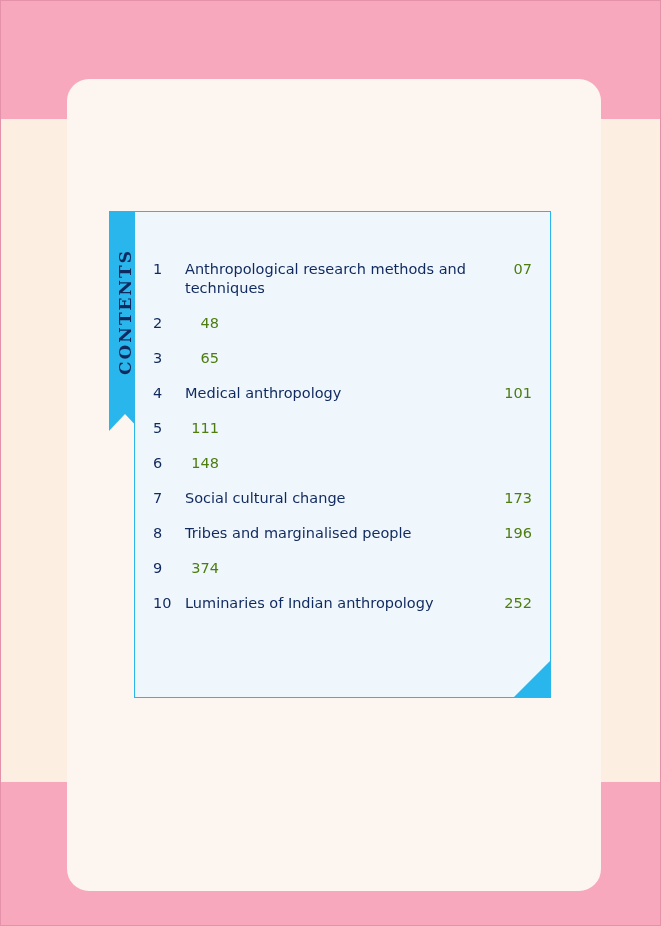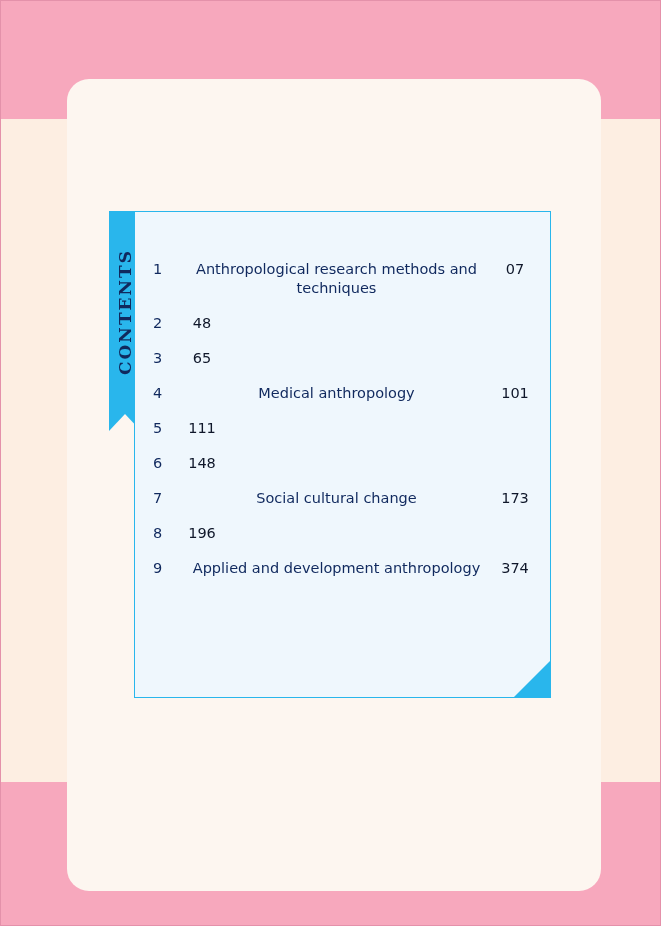--- a/index.html
+++ b/index.html
@@ -117,26 +117,25 @@
     color: #10295e;
     font-size: 14.5px;
     line-height: 19px;
   }
   .toc-title {
     flex: 1 1 auto;
     color: #10295e;
     font-size: 14.5px;
     line-height: 19px;
     padding-right: 10px;
-    text-align: center;
   }
   .toc-page {
     flex: 0 0 34px;
-    text-align: center;
-    color: #0f172a;
+    text-align: right;
+    color: #4d7c0f;
     font-size: 14.5px;
     line-height: 19px;
   }
 </style>
 </head>
 <body>
 
 <div class="page">
 
   <div class="band"></div>
@@ -184,28 +183,33 @@
       </div>
 
       <div class="toc-row">
         <span class="toc-num">7</span>
         <span class="toc-title">Social cultural change</span>
         <span class="toc-page">173</span>
       </div>
 
       <div class="toc-row">
         <span class="toc-num">8</span>
+        <span class="toc-title">Tribes and marginalised people</span>
         <span class="toc-page">196</span>
       </div>
 
       <div class="toc-row">
         <span class="toc-num">9</span>
-        <span class="toc-title">Applied and development anthropology</span>
         <span class="toc-page">374</span>
       </div>
 
+      <div class="toc-row">
+        <span class="toc-num">10</span>
+        <span class="toc-title">Luminaries of Indian anthropology</span>
+        <span class="toc-page">252</span>
+      </div>
 
     </div>
 
     <div class="corner-triangle"></div>
   </div>
 
 </div>
 
 </body></html>

